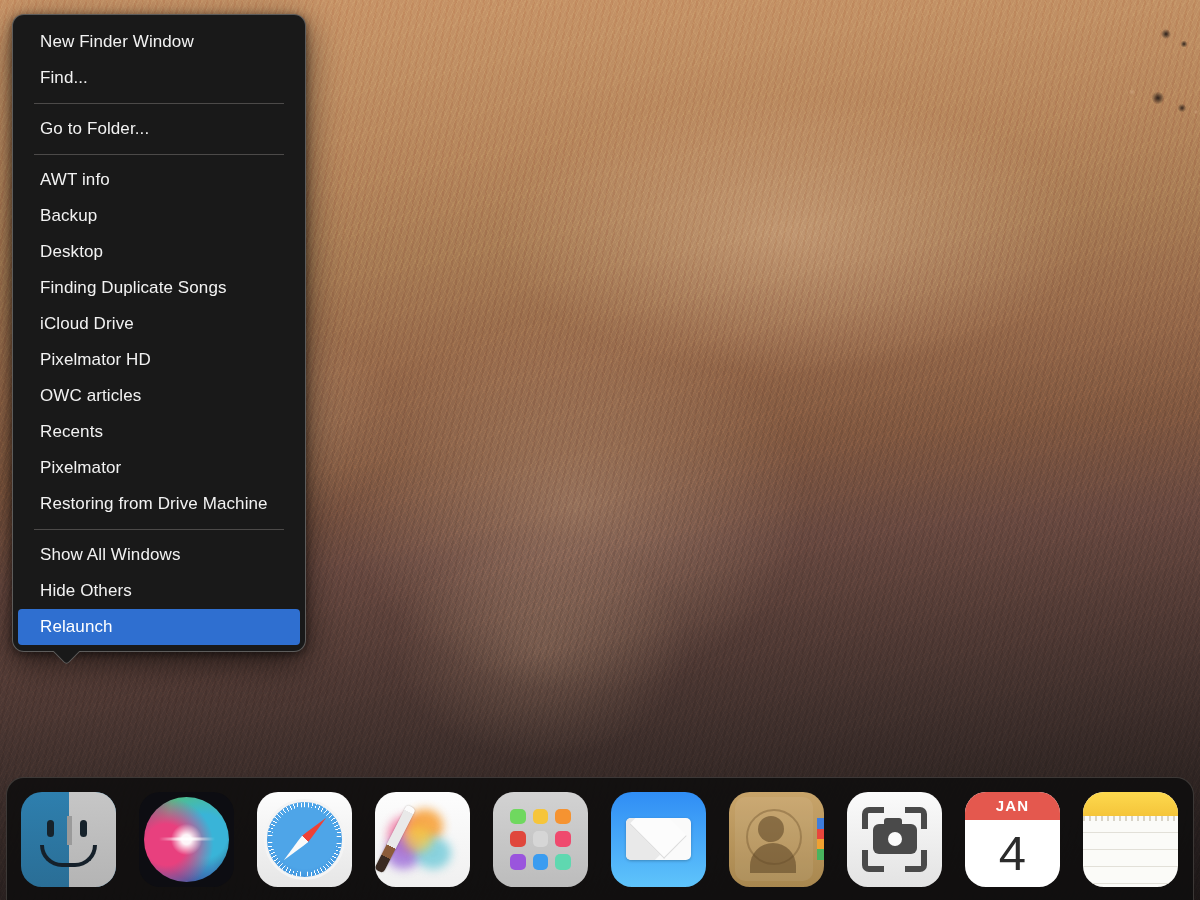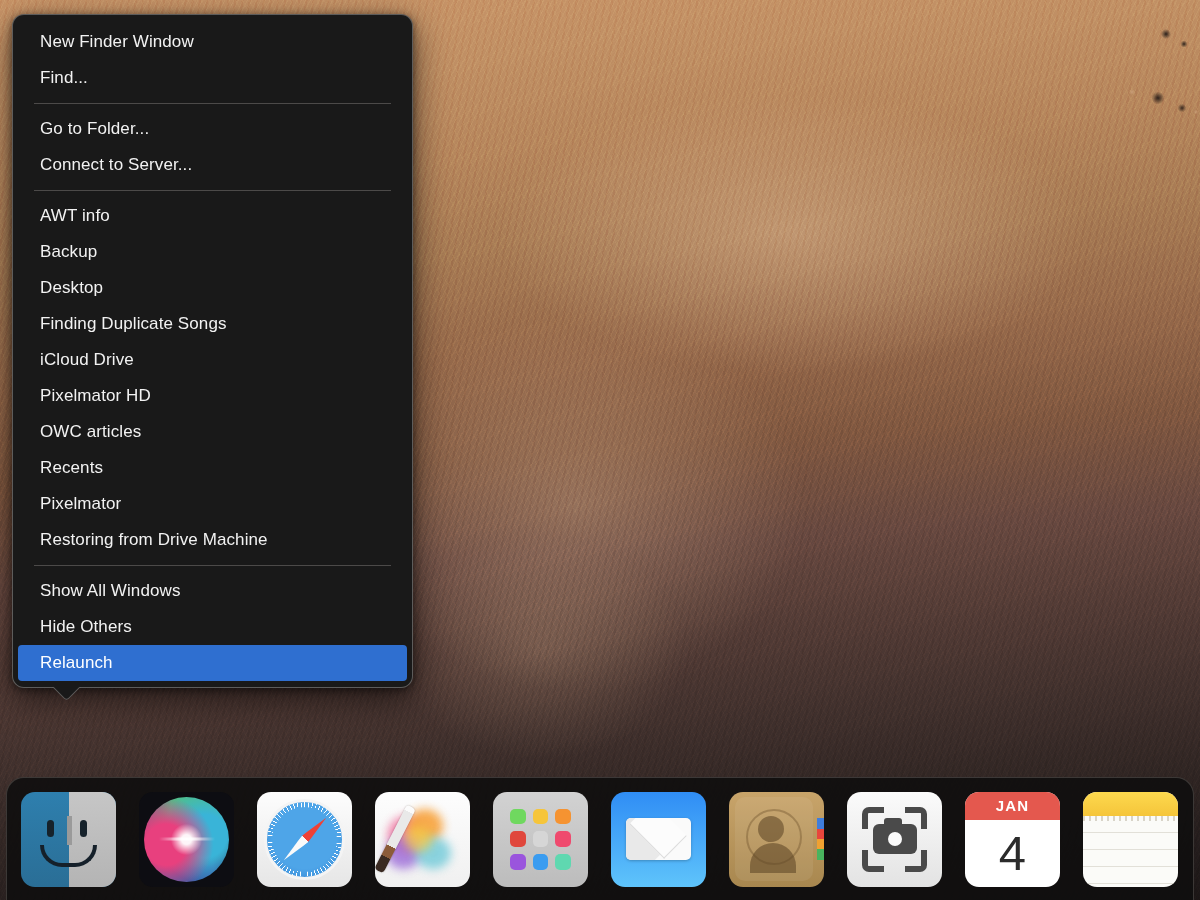--- a/index.html
+++ b/index.html
@@ -38,21 +38,21 @@
       radial-gradient(circle 7px  at 1166px 34px,  rgba(30,22,20,.92), rgba(30,22,20,0) 72%),
       radial-gradient(circle 5px  at 1184px 44px,  rgba(24,18,16,.85), rgba(24,18,16,0) 72%),
       radial-gradient(circle 9px  at 1158px 98px,  rgba(28,20,18,.90), rgba(28,20,18,0) 72%),
       radial-gradient(circle 6px  at 1182px 108px, rgba(26,19,17,.80), rgba(26,19,17,0) 72%),
       radial-gradient(circle 4px  at 1132px 92px,  rgba(222,186,152,.45), rgba(222,186,152,0) 74%),
       radial-gradient(circle 3px  at 1196px 112px, rgba(228,192,158,.40), rgba(228,192,158,0) 74%);
   }
 
   
   #menu {
-    position:absolute; left:12px; top:14px; width:401px;
+    position:absolute; left:12px; top:14px; width:294px;
     background:#191919;
     border:1px solid rgba(150,148,146,.55);
     border-radius:12px;
     box-shadow:0 10px 34px rgba(0,0,0,.58), 0 2px 8px rgba(0,0,0,.5);
     padding:9px 0 6px 0;
     z-index:20;
   }
   .mi {
     position:relative; height:36px; line-height:36px;
     padding:0 14px 0 22px; margin:0 5px;
@@ -80,21 +80,21 @@
     background:rgba(16,14,14,.90);
     border:1px solid rgba(118,112,108,.42);
     border-bottom:none;
     border-radius:18px 18px 0 0;
     display:flex; align-items:center; gap:23px;
     padding:0 14px; overflow:hidden;
     z-index:10;
   }
   .dock-icon {
     position:relative; width:95px; height:95px; flex:0 0 auto;
-    border-radius:14px; overflow:hidden;
+    border-radius:21px; overflow:hidden;
   }
 
   
   .ic-finder{background:linear-gradient(180deg,#2e7fae,#2a6e96);}
   .ic-finder .r{position:absolute;right:0;top:0;width:50%;height:100%;background:linear-gradient(180deg,#c6c6c6,#b4b4b4);}
   .ic-finder .nose{position:absolute;left:48%;top:26%;width:5px;height:30%;background:#9a9a9a;}
   .ic-finder .e{position:absolute;top:30%;width:7px;height:17px;border-radius:4px;background:#16222b;}
   .ic-finder .e1{left:27%;} .ic-finder .e2{left:62%;}
   .ic-finder .sm{position:absolute;left:20%;top:56%;width:60%;height:24%;
     border:4px solid #15202a;border-top:none;border-radius:0 0 70px 70px;}
@@ -204,21 +204,20 @@
 <body>
 
 <div id="desktop"></div>
 
 <div id="menu">
   <div id="menu-body">
       <div class="mi">New Finder Window</div>
       <div class="mi">Find...</div>
       <div class="sep"></div>
       <div class="mi">Go to Folder...</div>
-      <div class="mi">Connect to Server...</div>
       <div class="sep"></div>
       <div class="mi">AWT info</div>
       <div class="mi">Backup</div>
       <div class="mi">Desktop</div>
       <div class="mi">Finding Duplicate Songs</div>
       <div class="mi">iCloud Drive</div>
       <div class="mi">Pixelmator HD</div>
       <div class="mi">OWC articles</div>
       <div class="mi">Recents</div>
       <div class="mi">Pixelmator</div>

